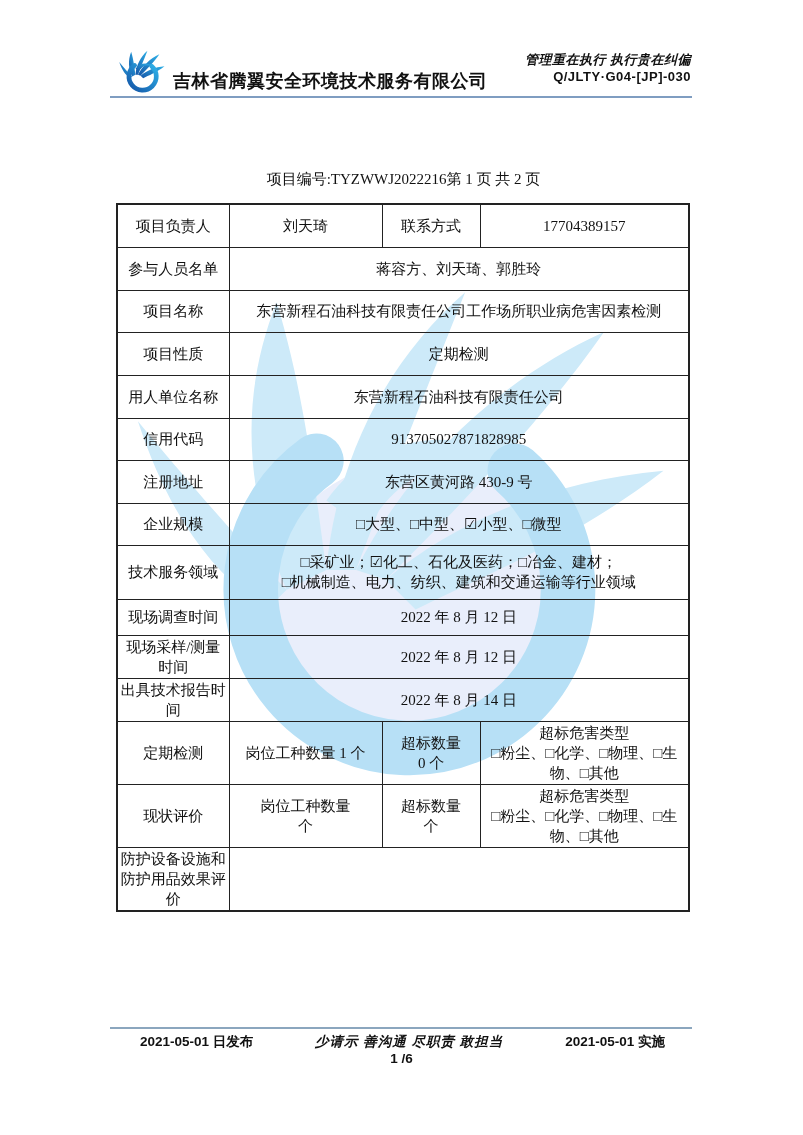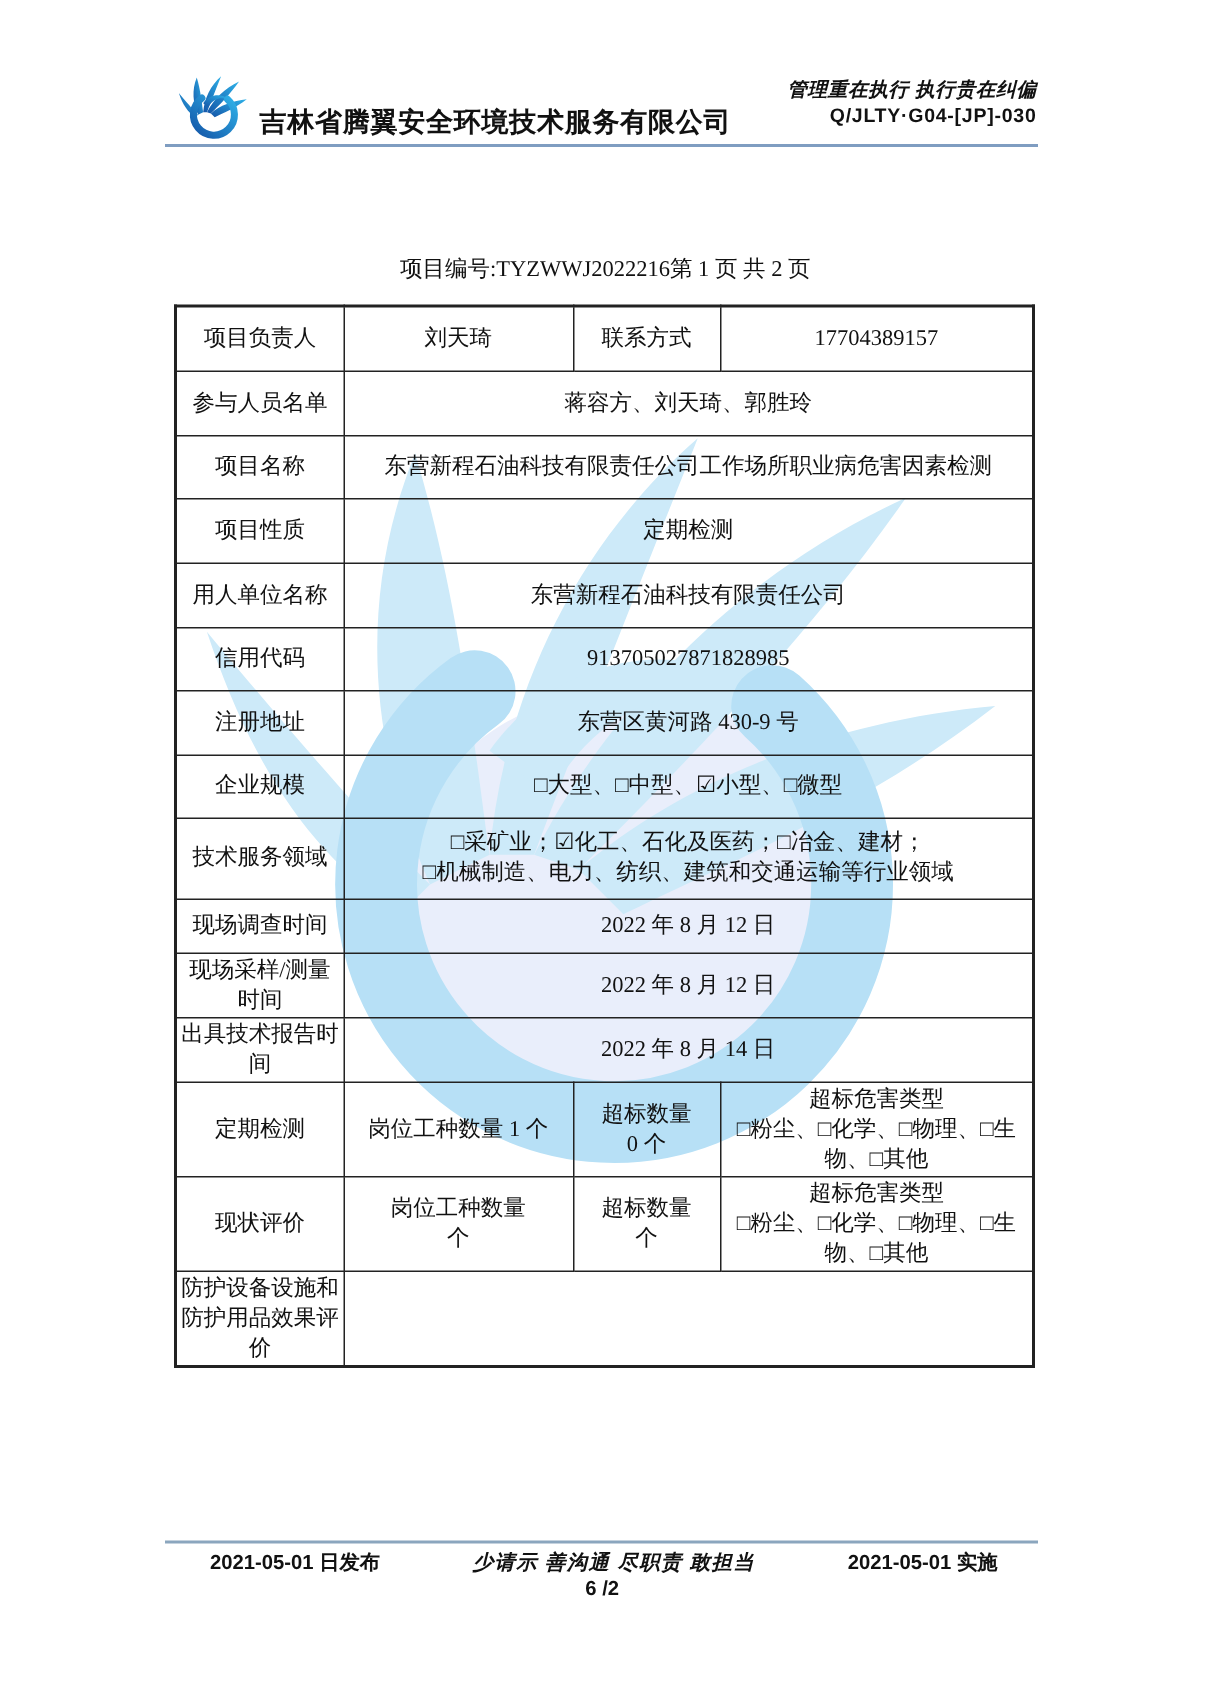--- a/index.html
+++ b/index.html
@@ -206,15 +206,15 @@
         </tbody>
     </table>
   </div>
 
   <div class="footer-rule"></div>
   <div class="footer-row">
     <span>2021-05-01 日发布</span>
     <span class="footer-motto">少请示 善沟通 尽职责 敢担当</span>
     <span>2021-05-01 实施</span>
   </div>
-  <div class="footer-page">6 /2</div>
+  <div class="footer-page">1 /6</div>
 
 </div>
 
 </body></html>

